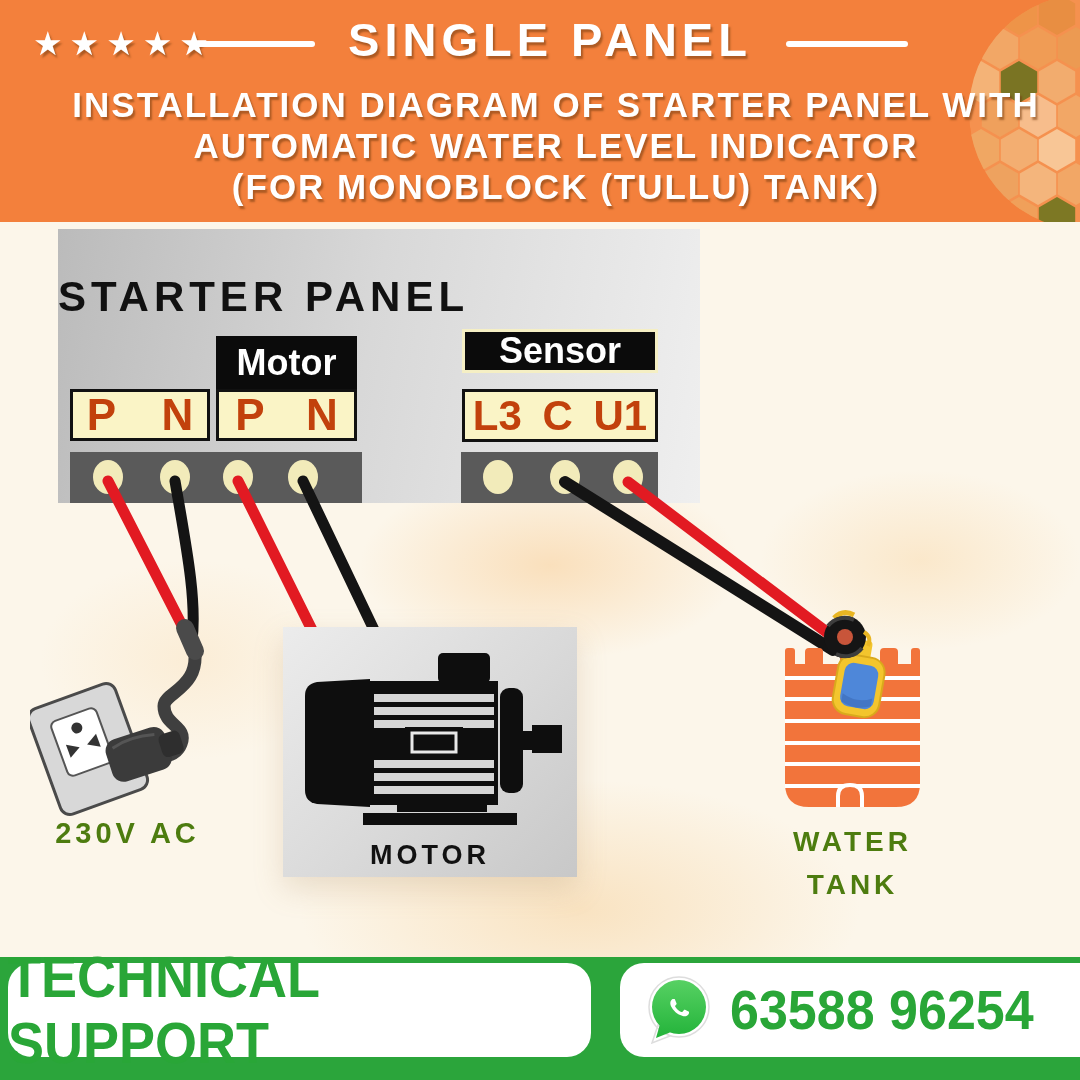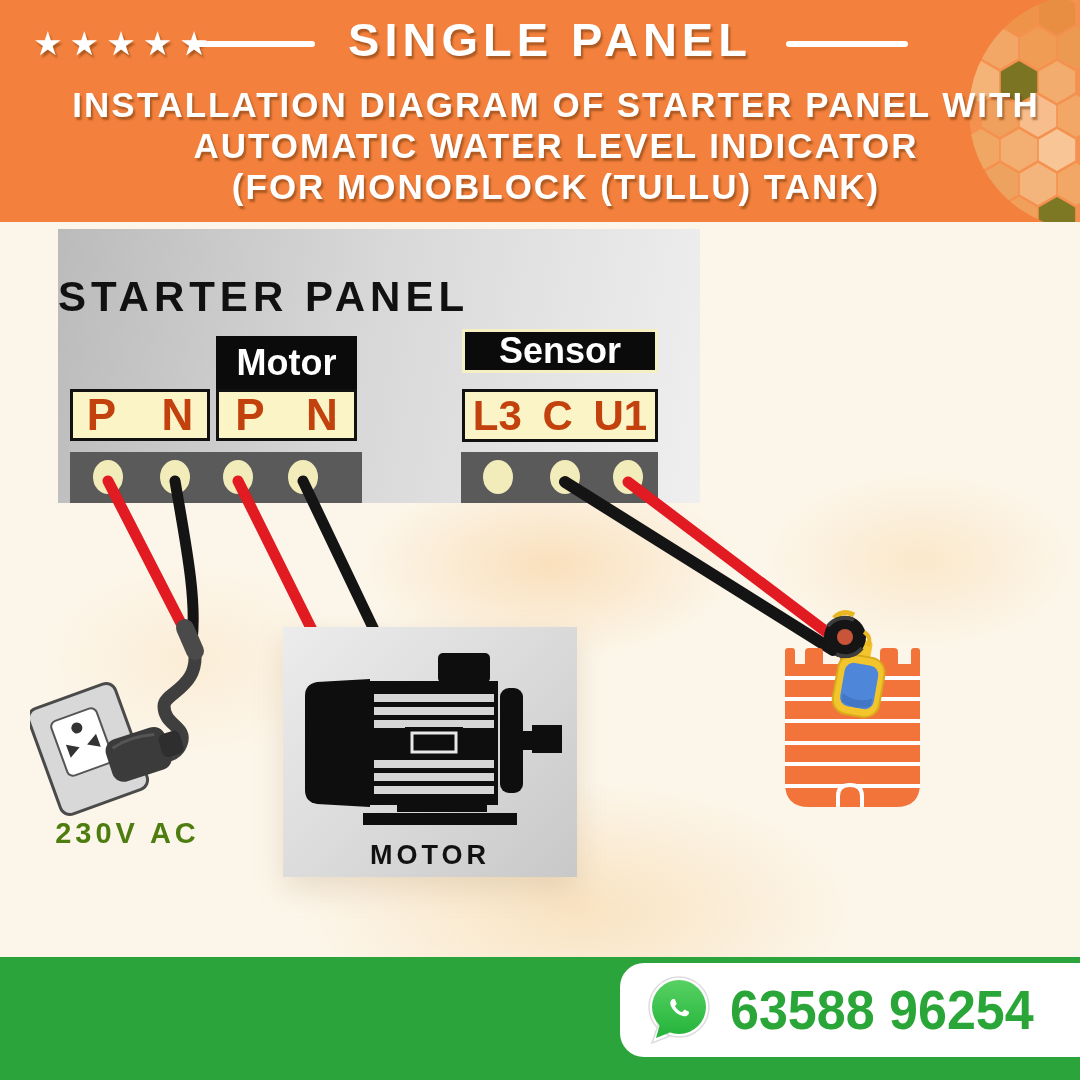--- a/index.html
+++ b/index.html
@@ -234,22 +234,29 @@
       <path d="M56,20 q9,-9 20,-3" stroke="#E9B623" stroke-width="5" fill="none"></path>
       <circle cx="67" cy="39" r="21" fill="#151515"></circle>
       <circle cx="67" cy="39" r="8" fill="#C8553A"></circle>
       <path d="M50,28 a21,21 0 0 1 26,-6" stroke="#3D3D3D" stroke-width="4" fill="none"></path>
       <path d="M84,50 a21,21 0 0 1 -26,6" stroke="#3D3D3D" stroke-width="4" fill="none"></path>
       <path d="M86,34 q8,5 4,14" stroke="#E9B623" stroke-width="4" fill="none"></path>
     </g>
   </svg>
 
   <div class="caption ac-caption">230V AC</div>
+  <div class="caption tank-caption">
+    <div>WATER</div>
+    <div>TANK</div>
+  </div>
 
   <div class="footer">
+    <div class="support-box">
+      <span>TECHNICAL SUPPORT</span>
+    </div>
     <div class="contact-box">
       <svg width="66" height="70" viewBox="0 0 66 70">
         <defs>
           <linearGradient id="wagrad" x1="0" y1="0" x2="0" y2="1">
             <stop offset="0" stop-color="#57D163"></stop>
               <stop offset="1" stop-color="#23B33A"></stop>
           </linearGradient>
         </defs>
         <path d="M33,2 a30,30 0 1 0 0,60 a30,30 0 0 0 0,-60 M12,50 L6,68 L24,61 Z" fill="#FFFFFF" stroke="#DDDDDD" stroke-width="1.5"></path>
         <path d="M33,5 a27,27 0 1 0 0,54 a27,27 0 0 0 0,-54 M14,49 L10,63 L25,57 Z" fill="url(#wagrad)"></path>

